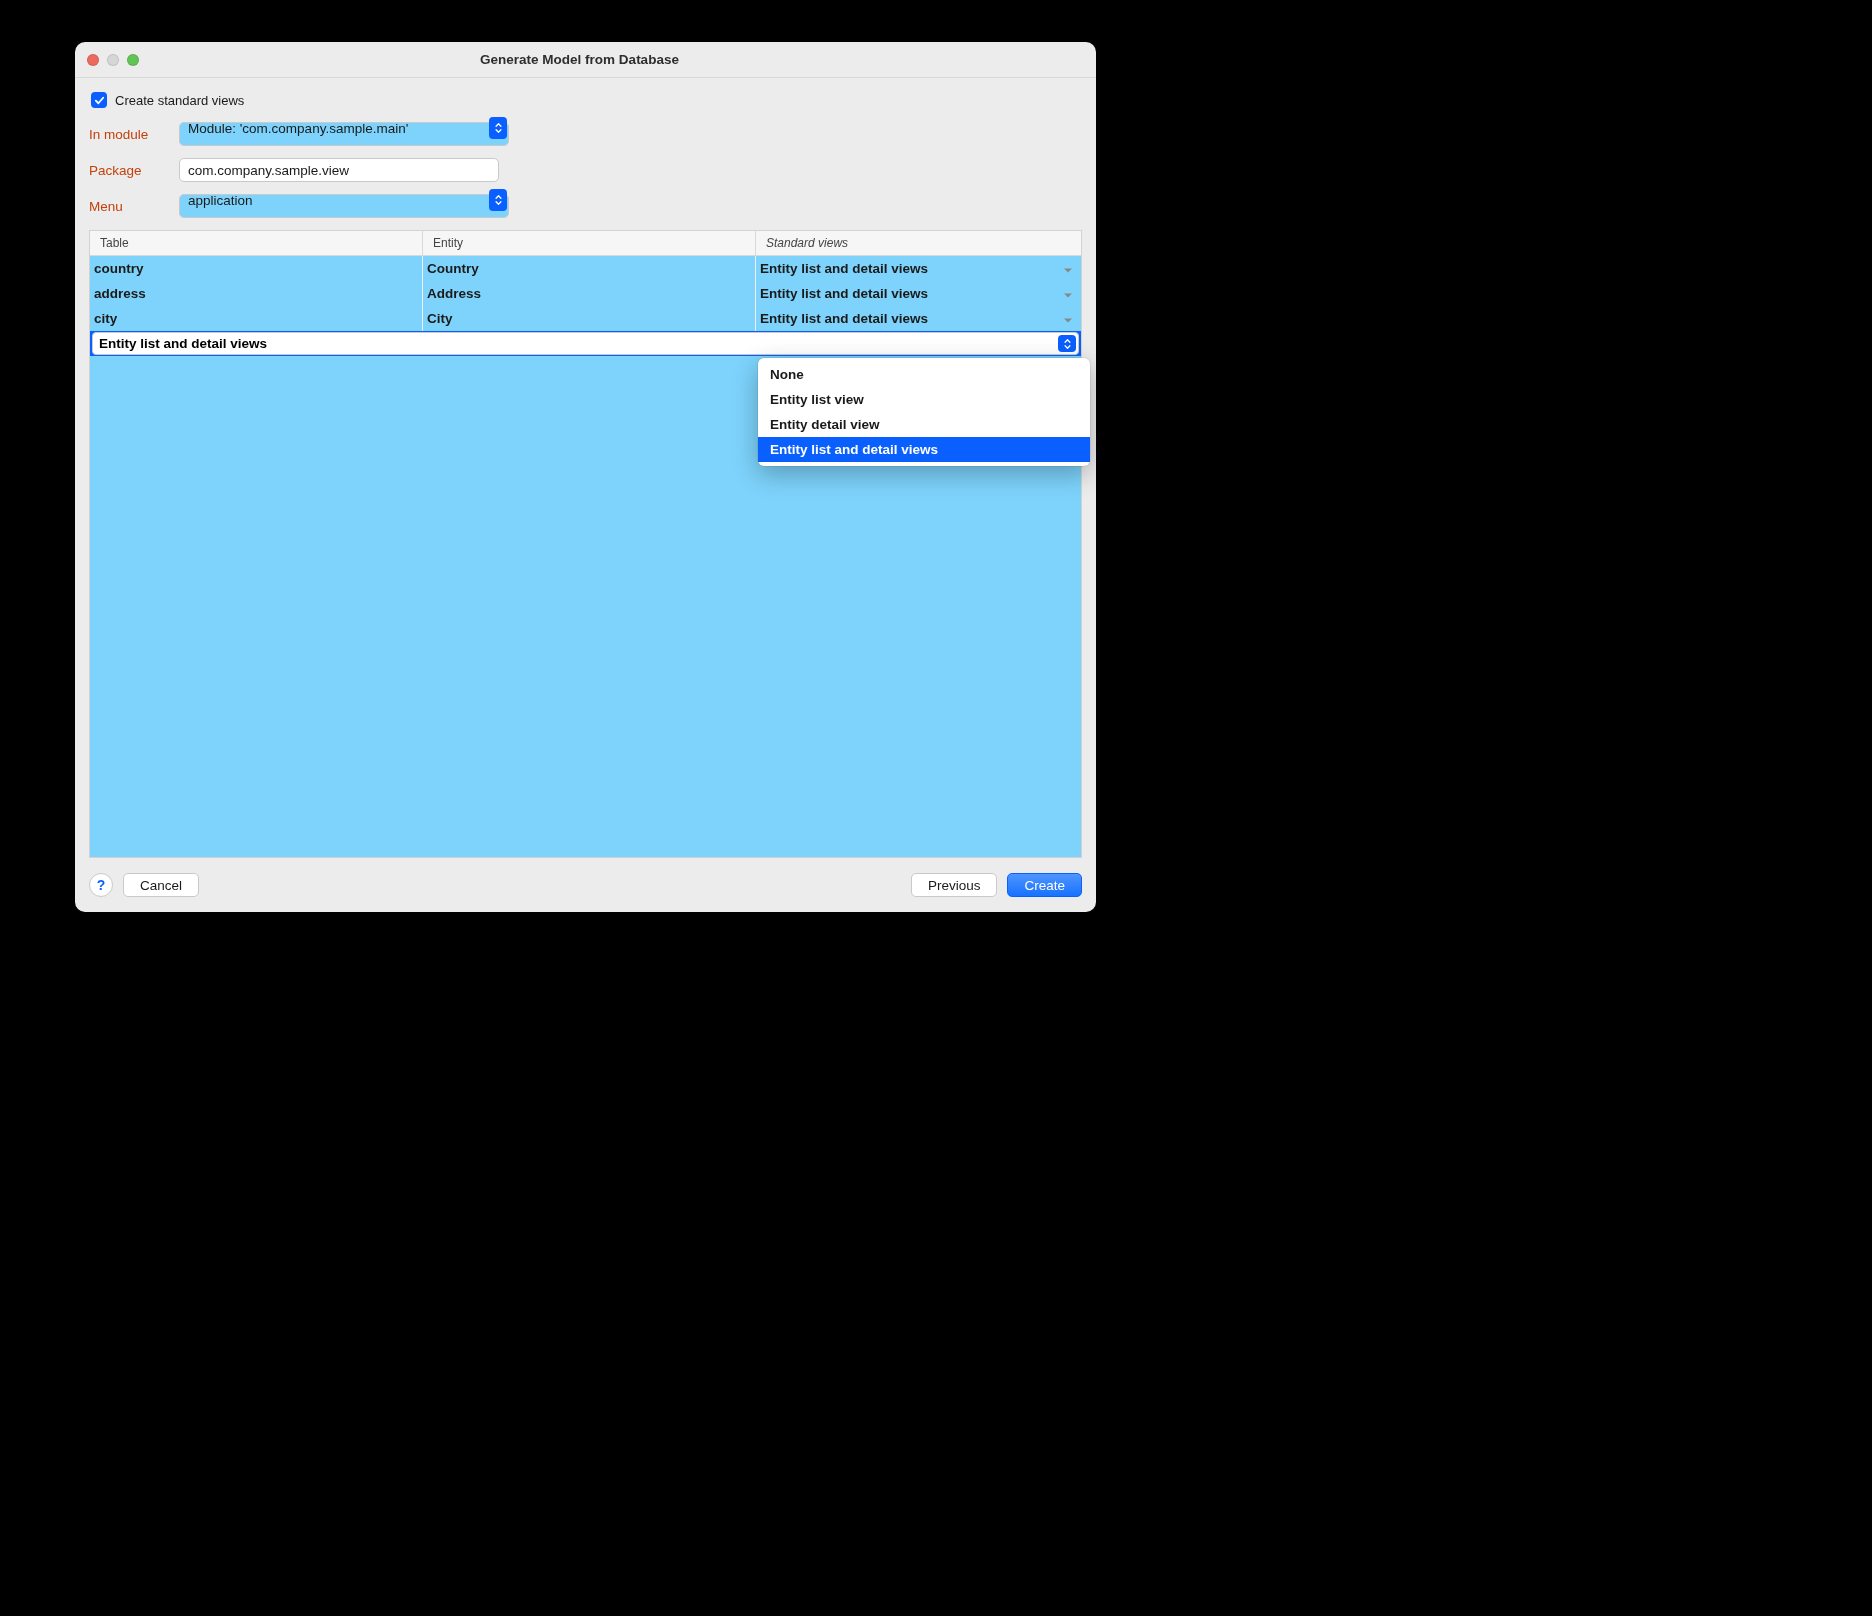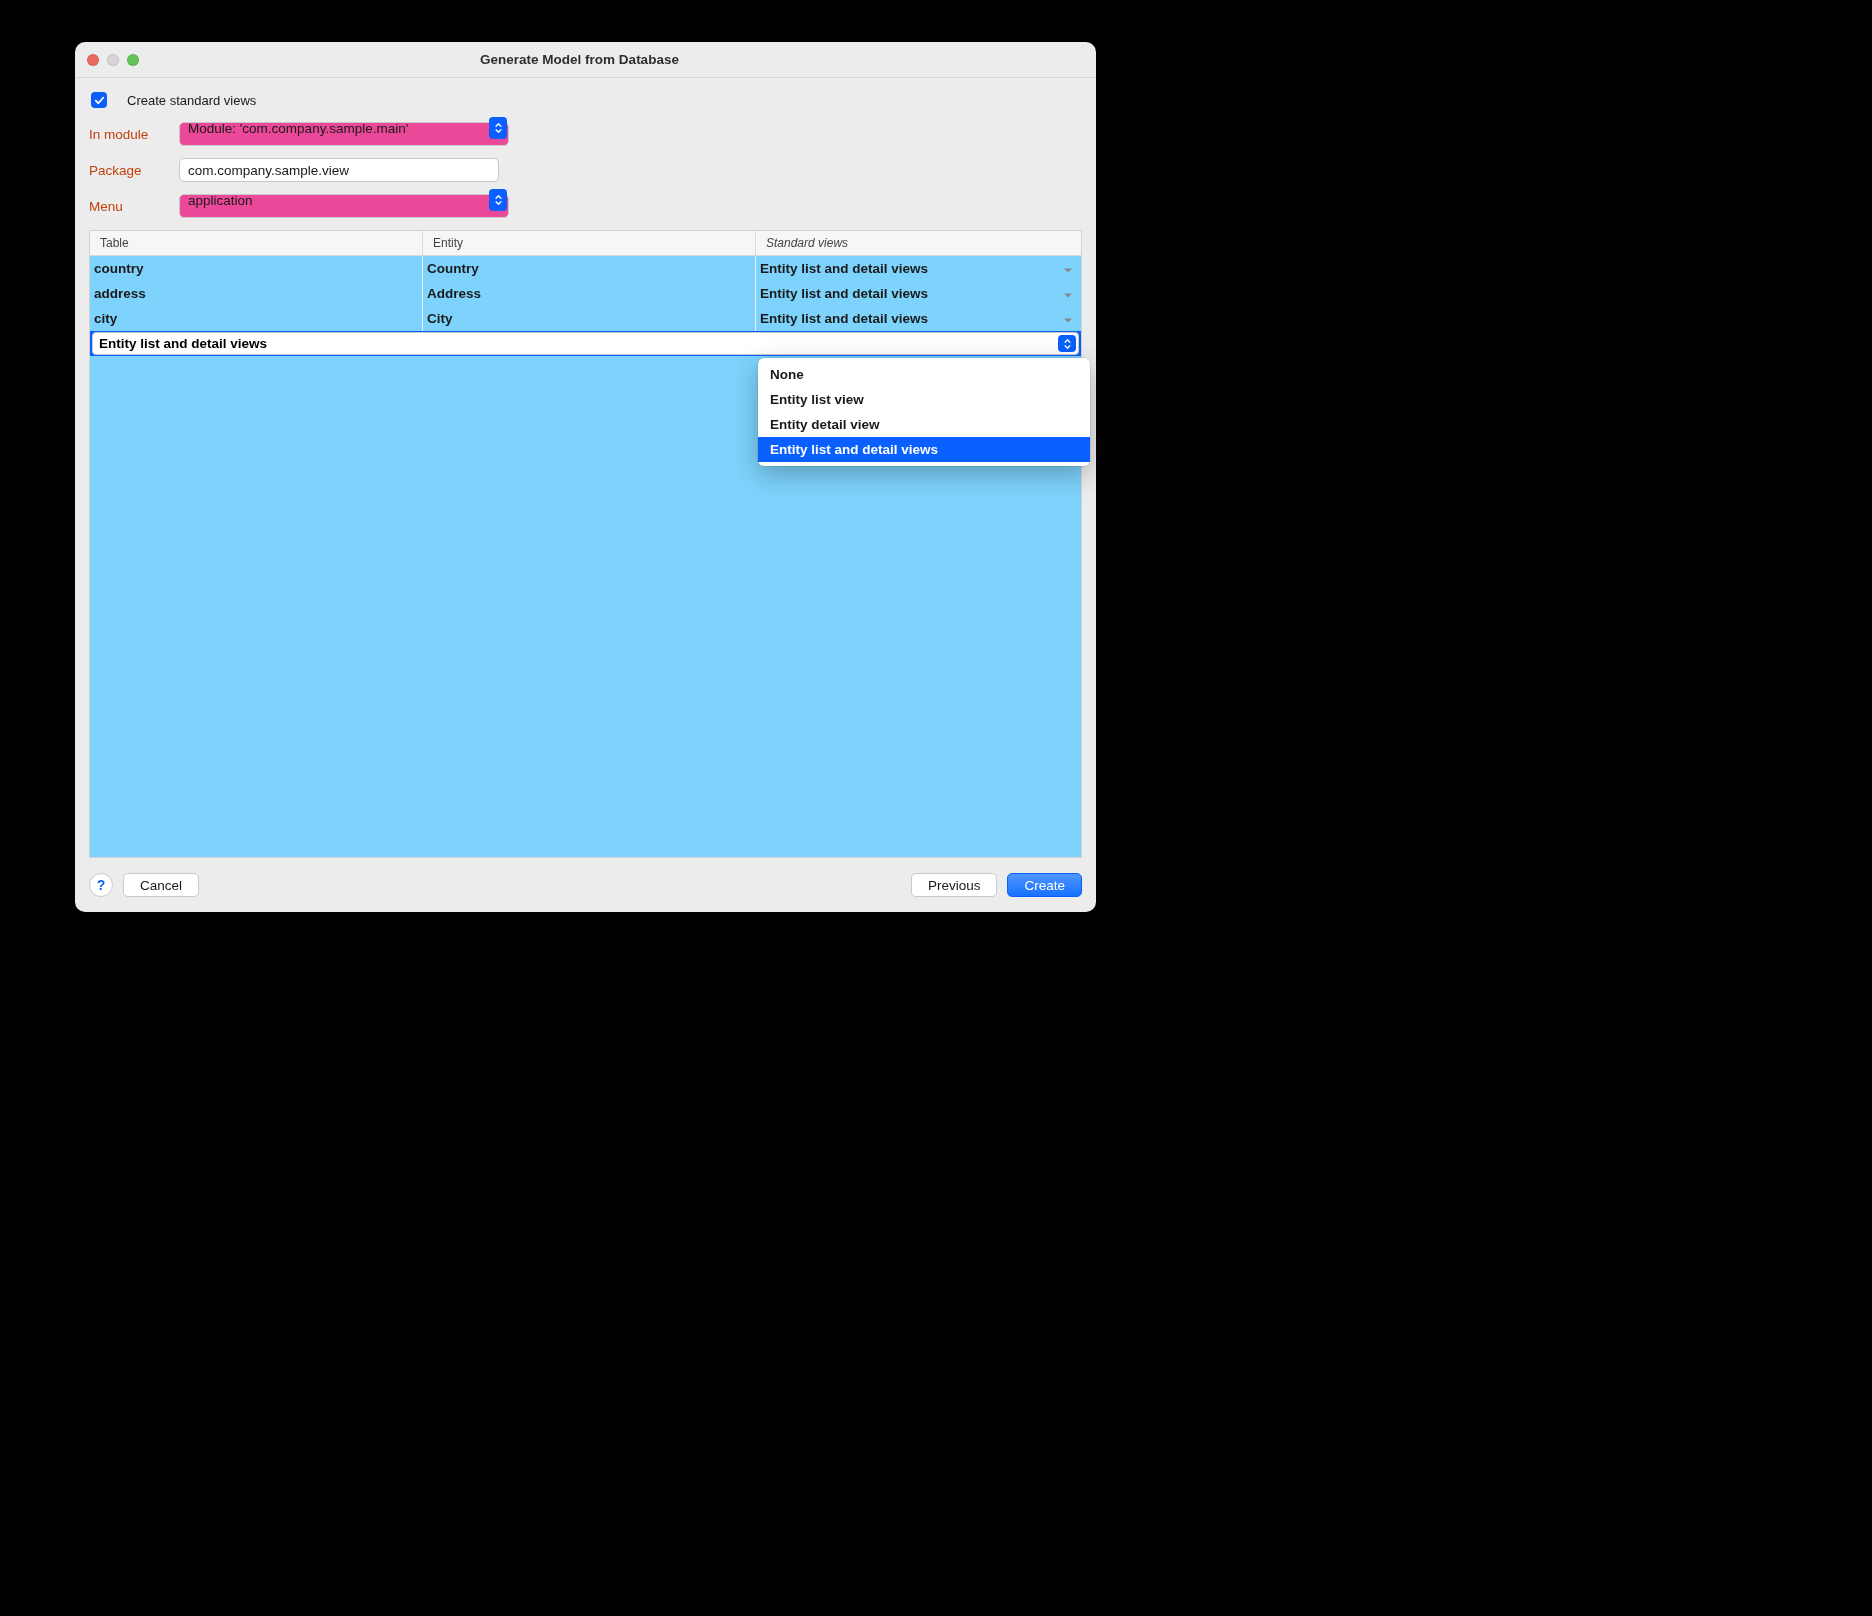--- a/index.html
+++ b/index.html
@@ -60,41 +60,41 @@
       flex-direction: column;
     }
     .row {
       display: flex;
       align-items: center;
       margin-bottom: 12px;
     }
     .checkbox-row {
       display: flex;
       align-items: center;
-      gap: 20px;
+      gap: 8px;
       margin-bottom: 14px;
       padding-left: 2px;
     }
     .checkbox {
       width: 16px;
       height: 16px;
       border-radius: 4px;
       background: #0a60ff;
       display: flex;
       align-items: center;
       justify-content: center;
     }
     .checkbox svg { width: 11px; height: 11px; }
     .label-col {
       width: 90px;
       font-size: 13.5px;
       color: #c2410c;
     }
     .combo {
-      background: #ec4899;
+      background: #7dd3fc;
       border: 1px solid #c9c9c9;
       border-radius: 5px;
       height: 24px;
       display: flex;
       align-items: center;
       padding: 0 0 12px 8px;
       font-size: 13.5px;
       position: relative;
       min-width: 200px;
     }

